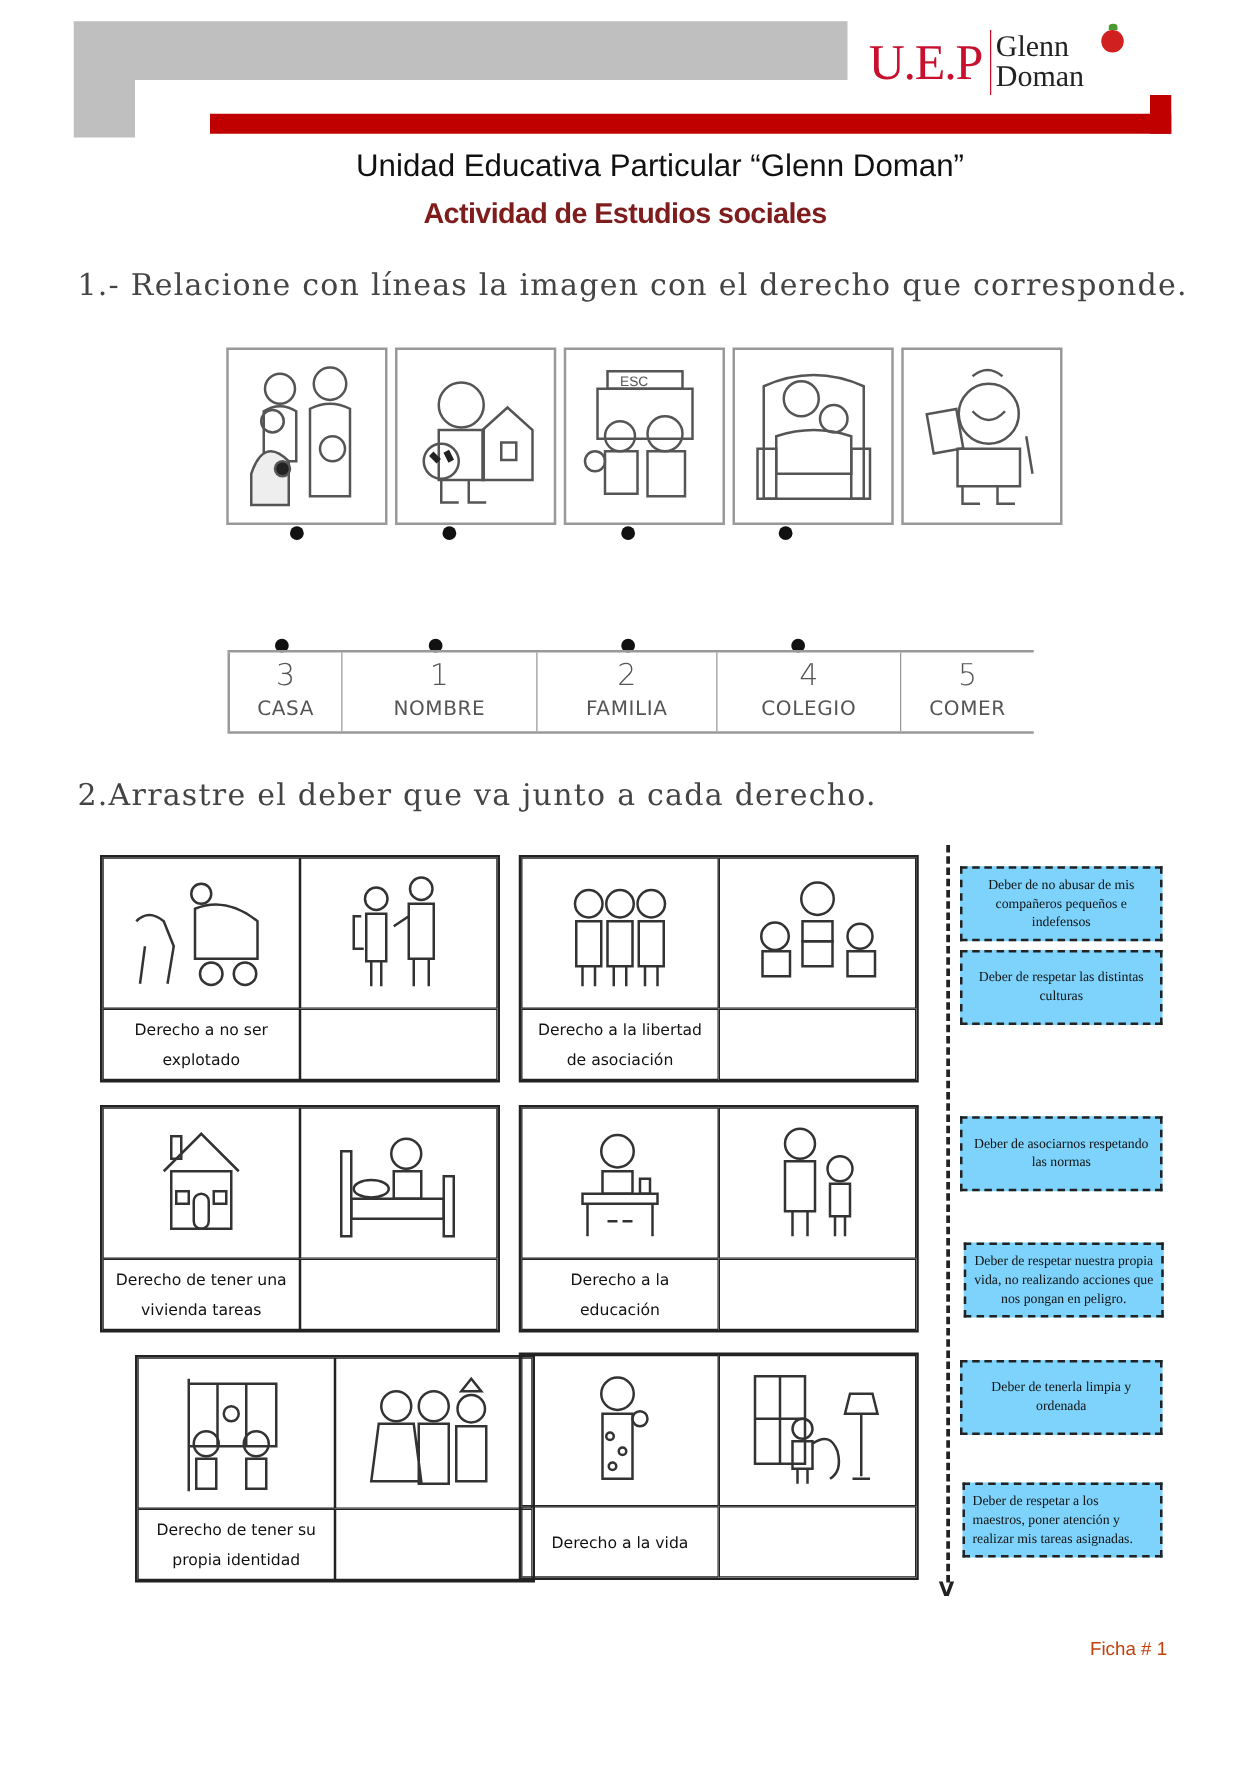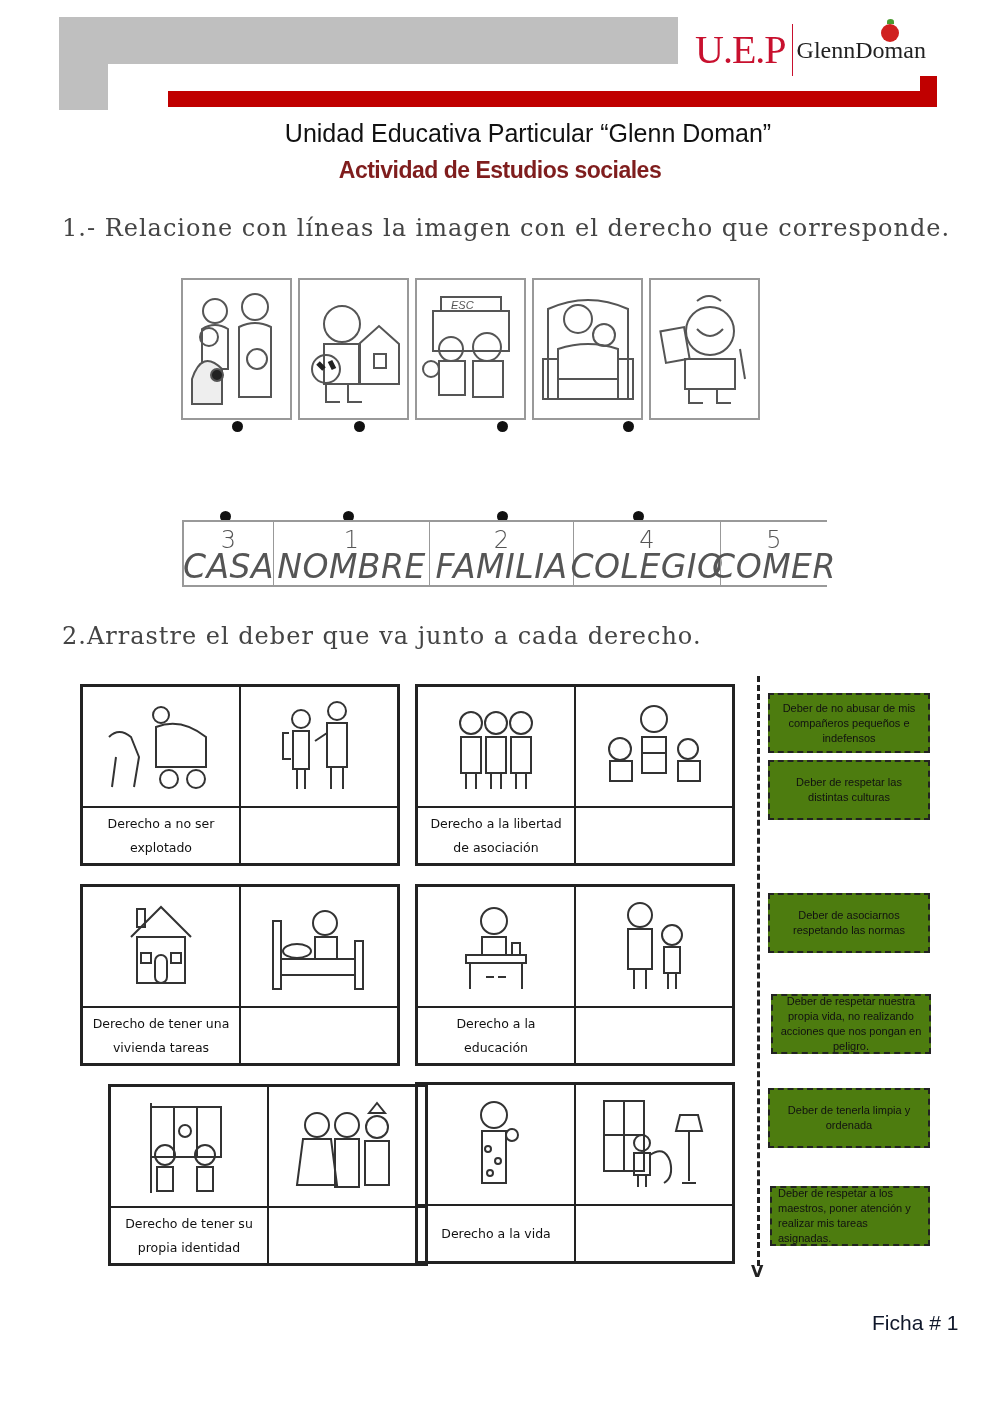--- a/index.html
+++ b/index.html
@@ -7,56 +7,56 @@
 
   
   .hdr-gray-top { position: absolute; left: 59px; top: 17px; width: 619px; height: 47px; background: #bfbfbf; }
   .hdr-gray-left { position: absolute; left: 59px; top: 64px; width: 49px; height: 46px; background: #bfbfbf; }
   .hdr-red { position: absolute; left: 168px; top: 91px; width: 769px; height: 16px; background: #c00000; }
   .hdr-red-right { position: absolute; left: 920px; top: 76px; width: 17px; height: 31px; background: #c00000; }
 
   .logo { position: absolute; left: 695px; top: 22px; height: 56px; display: flex; align-items: center; }
   .logo-uep { font-family: "Liberation Serif", serif; color: #c8102e; font-size: 40px; letter-spacing: -1px; line-height: 1; }
   .logo-sep { width: 1px; height: 52px; background: #c8102e; margin: 0 4px 0 6px; }
-  .logo-name { font-family: "Liberation Serif", serif; color: #222; font-size: 24px; line-height: 24px; display: flex; }
+  .logo-name { font-family: "Liberation Serif", serif; color: #222; font-size: 24px; line-height: 24px; display: flex; flex-direction: column; }
   .logo-apple { position: absolute; left: 186px; top: 2px; width: 18px; height: 18px; border-radius: 50%; background: #d0201f; }
   .logo-apple::after { content: ""; position: absolute; left: 6px; top: -5px; width: 7px; height: 5px; background: #4a9a2f; border-radius: 50% 50% 0 0; }
 
   .school-title { position: absolute; left: 0; width: 1000px; top: 119px; text-align: center; font-size: 25px; color: #111; padding-left: 28px; }
   .activity-title { position: absolute; left: 0; width: 1000px; top: 157px; text-align: center; font-size: 23px; font-weight: bold; color: #7f1d1d; letter-spacing: -0.5px; }
 
   .instr { position: absolute; font-family: "DejaVu Serif", serif; color: #444; font-size: 24px; font-weight: normal; letter-spacing: 1px; }
   .instr1 { left: 62px; top: 214px; }
   .instr2 { left: 62px; top: 622px; }
 
   
   .pic-row { position: absolute; left: 181px; top: 278px; display: flex; gap: 6px; }
-  .pic { width: 111px; height: 142px; border: 2px solid #999; box-sizing: border-box; background: #fff; position: relative; display: flex; align-items: center; justify-content: center; font-style: italic; }
+  .pic { width: 129px; height: 142px; border: 2px solid #999; box-sizing: border-box; background: #fff; position: relative; display: flex; align-items: center; justify-content: center; }
   .pic svg { width: 100px; height: 120px; }
   .dot { position: absolute; width: 11px; height: 11px; border-radius: 50%; background: #111; }
 
   .word-table { position: absolute; left: 182px; top: 520px; display: flex; border-top: 2px solid #999; border-bottom: 2px solid #999; height: 67px; box-sizing: border-box; }
   .word-cell { border-left: 1px solid #999; display: flex; flex-direction: column; align-items: center; justify-content: center; font-family: "DejaVu Sans", sans-serif; color: #555; }
   .word-cell:first-child { border-left: 2px solid #999; }
   .word-num { font-size: 24px; line-height: 26px; font-weight: 300; }
-  .word-label { font-size: 33px; line-height: 28px; letter-spacing: 0.5px; font-style: italic; }
+  .word-label { font-size: 16px; line-height: 28px; letter-spacing: 0.5px; }
 
   
   .card { position: absolute; width: 320px; height: 182px; border: 2px solid #222; box-sizing: border-box; display: grid; grid-template-columns: 1fr 1fr; grid-template-rows: 121px 1fr; }
   .card > div { border: 1px solid #222; display: flex; align-items: center; justify-content: center; }
   .card .img-cell svg { width: 120px; height: 100px; }
   .card .label-cell { font-family: "DejaVu Sans", sans-serif; font-size: 12.5px; line-height: 24px; text-align: center; padding: 0 6px; color: #111; }
   .card .drop-cell { background: #fff; }
 
   .dash-line { position: absolute; left: 757px; top: 676px; width: 0; height: 590px; border-left: 3px dashed #222; }
   .dash-arrow { position: absolute; left: 751px; top: 1262px; font-size: 16px; font-weight: bold; color: #222; font-family: "DejaVu Sans", sans-serif; }
 
-  .duty { position: absolute; border: 2px dashed #222; box-sizing: border-box; display: flex; align-items: center; justify-content: center; text-align: center; font-family: Liberation Sans, sans-serif; font-size: 11px; line-height: 15px; color: #111; padding: 2px 6px; background: #4d7c0f; cursor: grab; }
-
-  .footer { position: absolute; left: 872px; top: 1311px; font-size: 21px; color: #0f172a; }
+  .duty { position: absolute; border: 2px dashed #222; box-sizing: border-box; display: flex; align-items: center; justify-content: center; text-align: center; font-family: Liberation Serif, serif; font-size: 11px; line-height: 15px; color: #111; padding: 2px 6px; background: #7dd3fc; cursor: grab; }
+
+  .footer { position: absolute; left: 872px; top: 1311px; font-size: 15px; color: #c2410c; }
 </style>
 </head>
 <body>
 
 <div class="hdr-gray-top"></div>
 <div class="hdr-gray-left"></div>
 <div class="hdr-red"></div>
 <div class="hdr-red-right"></div>
 
 <div class="logo">

